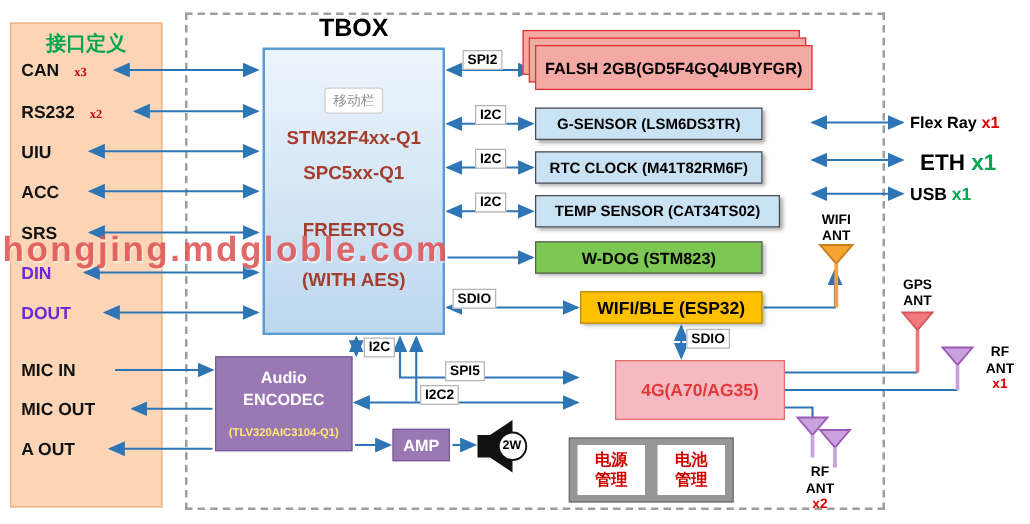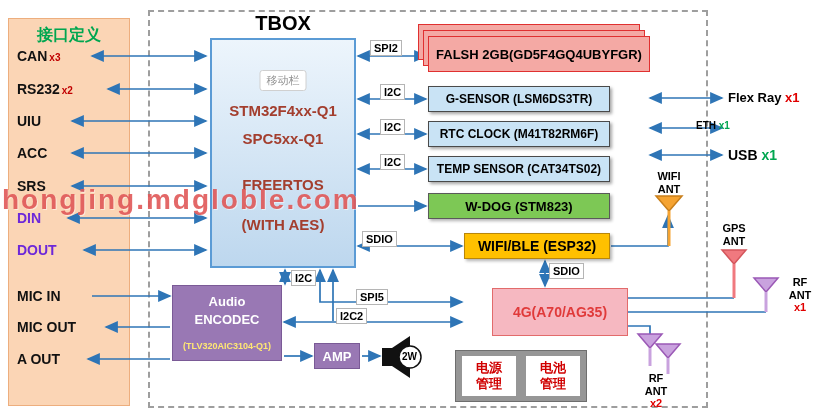--- a/index.html
+++ b/index.html
@@ -6,21 +6,21 @@
   .stage{position:relative;width:824px;height:419px;background:#fff;overflow:hidden;
          font-family:"Liberation Sans",sans-serif;}
 
   
   .left-panel{position:absolute;left:8px;top:18px;width:122px;height:388px;
               background:#FBD5B5;border:1px solid #EDAE7E;box-sizing:border-box;z-index:1;}
   .lp-title{position:absolute;top:6px;left:0;width:100%;text-align:center;
             color:#00A650;font-weight:bold;font-size:16px;}
   .lp-item{position:absolute;left:8px;font-weight:bold;font-size:14px;color:#111;white-space:nowrap;}
   .lp-item.muted{color:#6d28d9;}
-  .lp-count{font-size:10px;color:#C00000;font-weight:bold;margin-left:2px;}
+  .lp-count{font-size:10px;color:#C00000;font-weight:bold;margin-left:12px;font-family:Liberation Serif, serif;}
 
   
   .dashed-box{position:absolute;left:148px;top:10px;width:560px;height:398px;
               border:2px dashed #9E9E9E;box-sizing:border-box;z-index:0;}
   .tbox-title{position:absolute;left:210px;top:12px;width:146px;text-align:center;
               font-size:20px;font-weight:bold;color:#000;z-index:4;}
 
   
   .mcu{position:absolute;left:210px;top:38px;width:146px;height:230px;
        background:linear-gradient(180deg,#EDF5FC,#BDD7EE);border:2px solid #5B9BD5;
@@ -110,21 +110,21 @@
   </div>
 
   <div class="flash-stack">
     <div class="flash-layer fl2"></div>
     <div class="flash-layer fl1"></div>
     <div class="flash-main">FALSH 2GB(GD5F4GQ4UBYFGR)</div>
   </div>
 
   <div class="block sensor" style="left:428px;top:86px;width:182px;height:26px">G-SENSOR (LSM6DS3TR)</div>
   <div class="block sensor" style="left:428px;top:121px;width:182px;height:26px">RTC CLOCK (M41T82RM6F)</div>
-  <div class="block sensor" style="left:428px;top:156px;width:182px;height:26px">TEMP SENSOR (CAT34TS02)</div>
+  <div class="block sensor" style="left:428px;top:156px;width:196px;height:26px">TEMP SENSOR (CAT34TS02)</div>
   <div class="block wdog" style="left:428px;top:193px;width:182px;height:26px">W-DOG (STM823)</div>
   <div class="block wifi" style="left:464px;top:233px;width:146px;height:26px">WIFI/BLE (ESP32)</div>
   <div class="block modem" style="left:464px;top:288px;width:136px;height:48px">4G(A70/AG35)</div>
 
   <div class="block power" style="left:455px;top:350px;width:132px;height:52px">
     <div class="power-box">电源
 管理</div>
     <div class="power-box">电池
 管理</div>
   </div>
@@ -152,21 +152,21 @@
   <span class="bus-label" style="left:362px;top:231px">SDIO</span>
   <span class="bus-label" style="left:549px;top:263px">SDIO</span>
   <span class="bus-label" style="left:291px;top:270px">I2C</span>
   <span class="bus-label" style="left:356px;top:289px">SPI5</span>
   <span class="bus-label" style="left:336px;top:308px">I2C2</span>
 
   <div class="ext-label" style="left:728px;top:90px;font-size:13px">
     <span>Flex Ray</span>
     <span class="cnt-red">x1</span>
   </div>
-  <div class="ext-label" style="left:696px;top:120px;font-size:10px">
+  <div class="ext-label" style="left:736px;top:120px;font-size:18px">
     <span>ETH</span>
     <span class="cnt-green">x1</span>
   </div>
   <div class="ext-label" style="left:728px;top:147px;font-size:14px">
     <span>USB</span>
     <span class="cnt-green">x1</span>
   </div>
 
   <div class="ant-label" style="left:649px;top:170px;width:40px">
     <div>WIFI</div>

